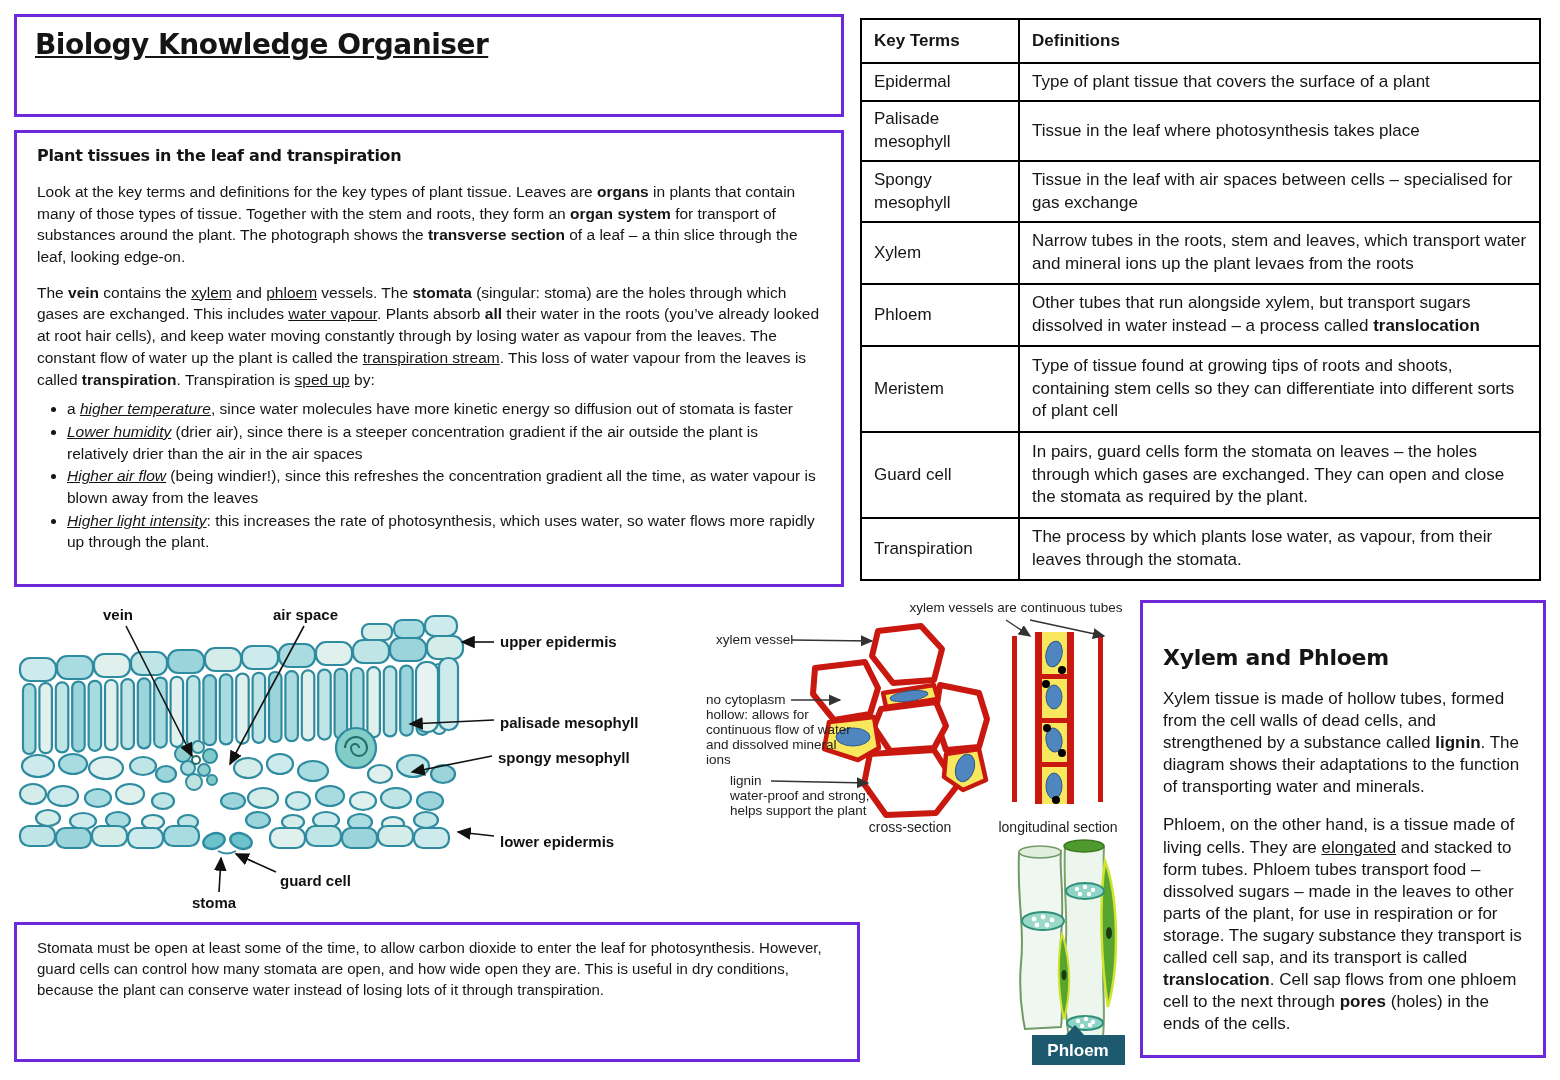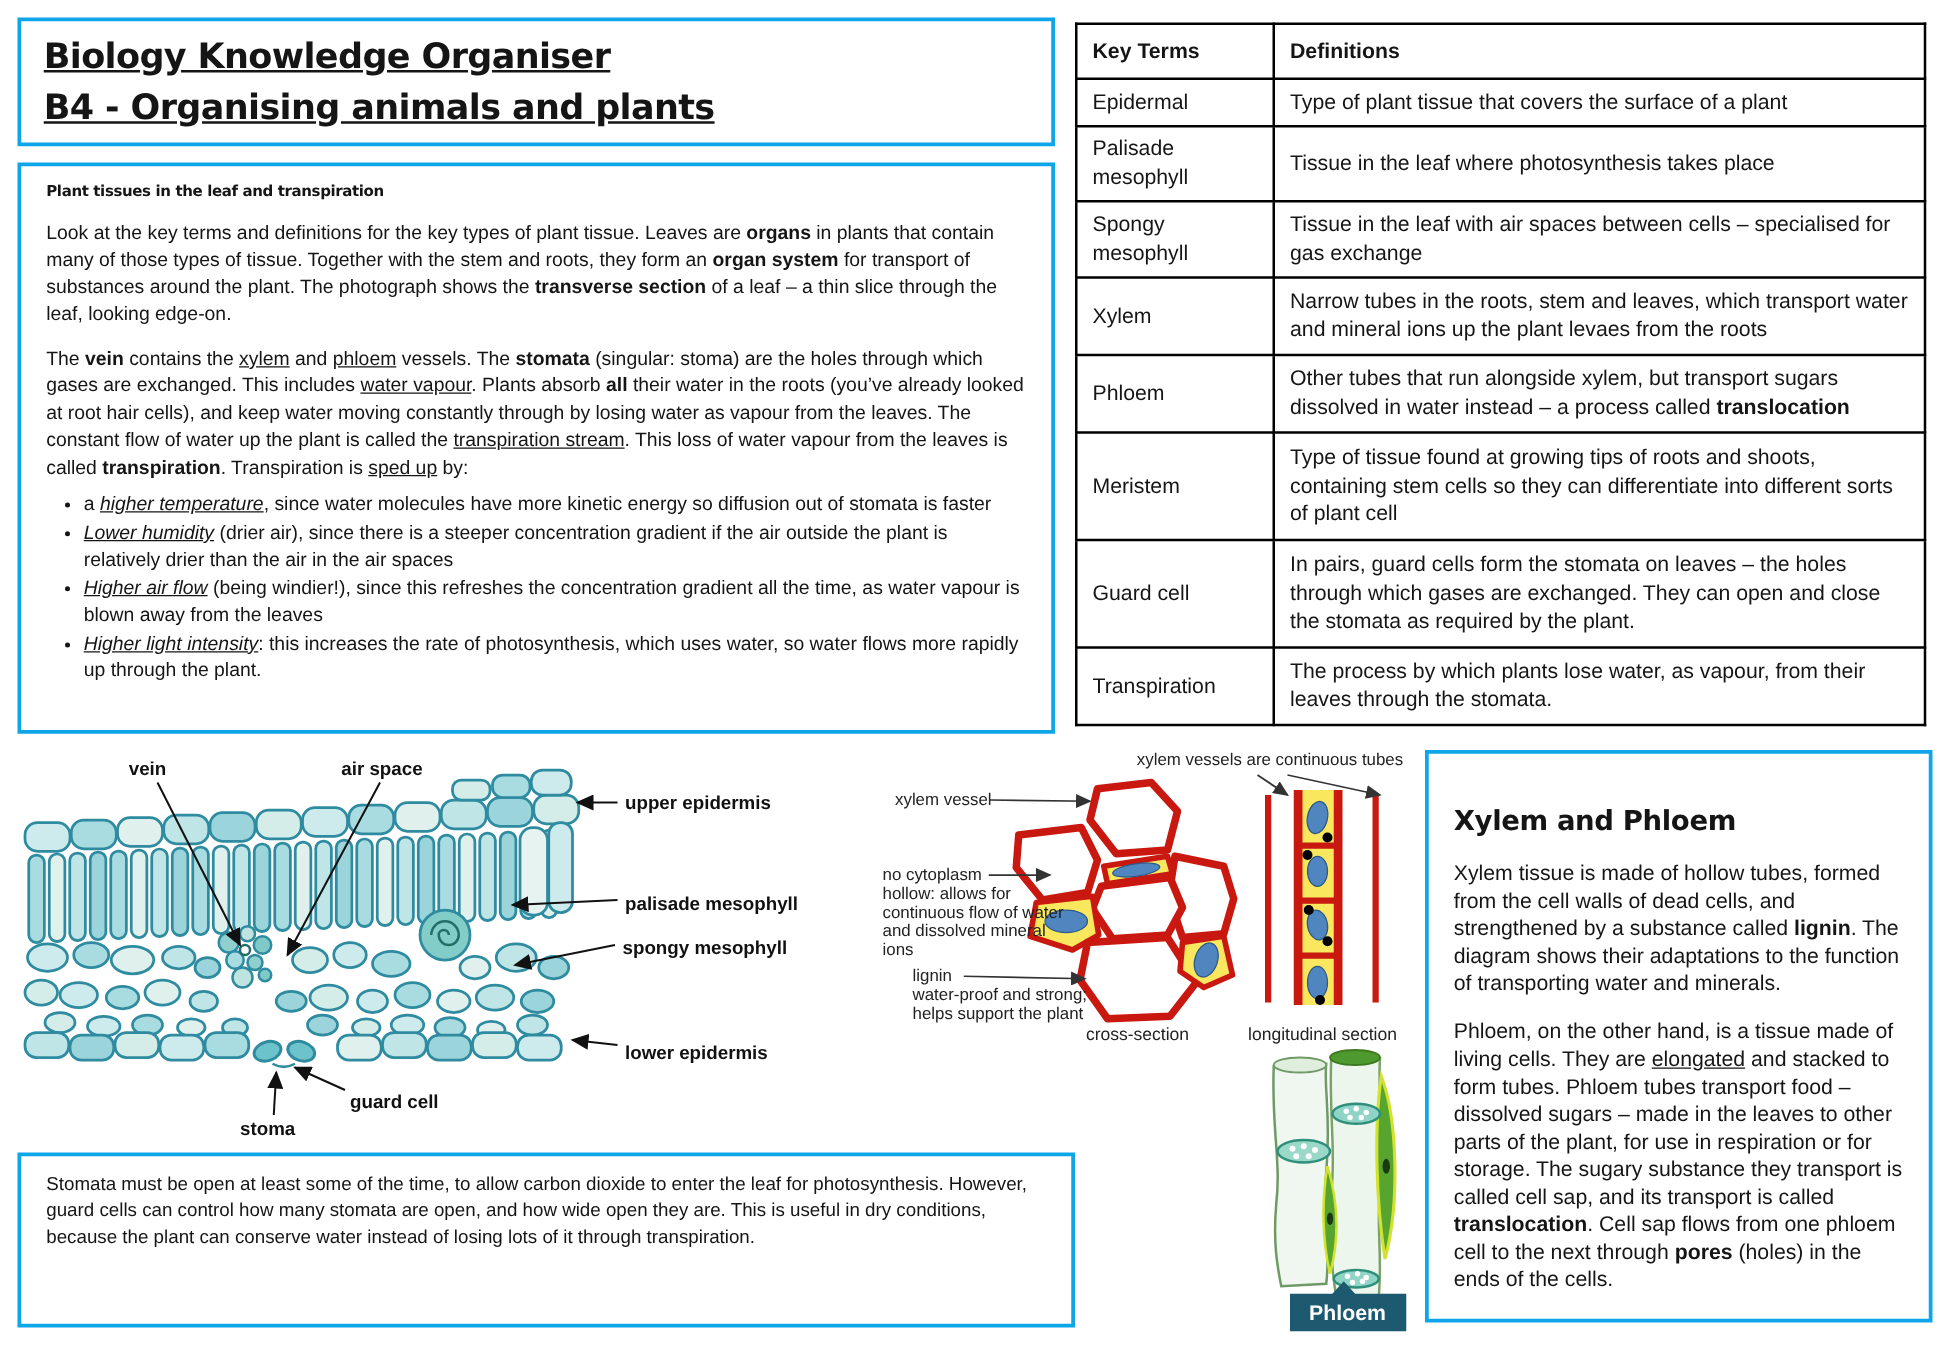--- a/index.html
+++ b/index.html
@@ -1,27 +1,27 @@
 <!DOCTYPE html>
 <html><head>
 <meta charset="utf-8">
 <style>
   * { margin:0; padding:0; box-sizing:border-box; }
   html,body { width:1560px; height:1080px; background:#ffffff;
     font-family:"Liberation Sans", sans-serif; color:#151515; overflow:hidden; }
-  .box { position:absolute; border:3px solid #0ea5e9; background:#fff; }
+  .box { position:absolute; border:3px solid #6d28d9; background:#fff; }
 
   
   #title-box { left:14px; top:14px; width:830px; height:103px; padding:8px 18px; }
   #title-box .t-line { font-family:"DejaVu Sans",sans-serif; font-weight:bold;
     font-size:28px; line-height:1.45; text-decoration:underline; letter-spacing:-0.5px; }
 
   
   #plant-box { left:14px; top:130px; width:830px; height:457px; padding:13px 20px 8px 20px; }
-  .sec-heading { font-family:"DejaVu Sans",sans-serif; font-weight:bold; font-size:12px;
+  .sec-heading { font-family:"DejaVu Sans",sans-serif; font-weight:bold; font-size:16px;
     margin-bottom:16px; letter-spacing:-0.3px; }
   .body-p { font-size:15.5px; line-height:1.4; margin-bottom:14px; }
   ul.pt-bullets { margin:-6px 0 0 10px; padding-left:20px; }
   ul.pt-bullets li { font-size:15.5px; line-height:1.4; margin-bottom:1px; }
 
   
   #key-table { position:absolute; left:860px; top:18px; width:681px; border-collapse:collapse;
     background:#fff;padding-left:21px; }
   #key-table th, #key-table td { border:2px solid #000; font-size:17px; vertical-align:middle;
     padding:5px 10px 5px 12px; line-height:1.35; }
@@ -50,21 +50,20 @@
 
   .run-b { font-weight:bold; }
   .run-i { font-style:italic;text-decoration:underline; }
   .run-u { text-decoration:underline; }
 </style>
 </head>
 <body>
 
 <div class="box" id="title-box">
   <div class="t-line">Biology Knowledge Organiser</div>
-  <div class="t-line">B4 - Organising animals and plants</div>
 </div>
 
 <div class="box" id="plant-box">
   <div class="sec-heading">Plant tissues in the leaf and transpiration</div>
   <p class="body-p"><span>Look at the key terms and definitions for the key types of plant tissue. Leaves are </span><span class="run-b">organs</span><span> in plants that contain many of those types of tissue. Together with the stem and roots, they form an </span><span class="run-b">organ system</span><span> for transport of substances around the plant. The photograph shows the </span><span class="run-b">transverse section</span><span> of a leaf – a thin slice through the leaf, looking edge-on.</span></p>
   <p class="body-p"><span>The </span><span class="run-b">vein</span><span> contains the </span><span class="run-u">xylem</span><span> and </span><span class="run-u">phloem</span><span> vessels. The </span><span class="run-b">stomata</span><span> (singular: stoma) are the holes through which gases are exchanged. This includes </span><span class="run-u">water vapour</span><span>. Plants absorb </span><span class="run-b">all</span><span> their water in the roots (you’ve already looked at root hair cells), and keep water moving constantly through by losing water as vapour from the leaves. The constant flow of water up the plant is called the </span><span class="run-u">transpiration stream</span><span>. This loss of water vapour from the leaves is called </span><span class="run-b">transpiration</span><span>. Transpiration is </span><span class="run-u">sped up</span><span> by:</span></p>
   <ul class="pt-bullets">
       <li><span>a </span><span class="run-i">higher temperature</span><span>, since water molecules have more kinetic energy so diffusion out of stomata is faster</span></li>
       <li><span class="run-i">Lower humidity</span><span> (drier air), since there is a steeper concentration gradient if the air outside the plant is relatively drier than the air in the air spaces</span></li>
       <li><span class="run-i">Higher air flow</span><span> (being windier!), since this refreshes the concentration gradient all the time, as water vapour is blown away from the leaves</span></li>

